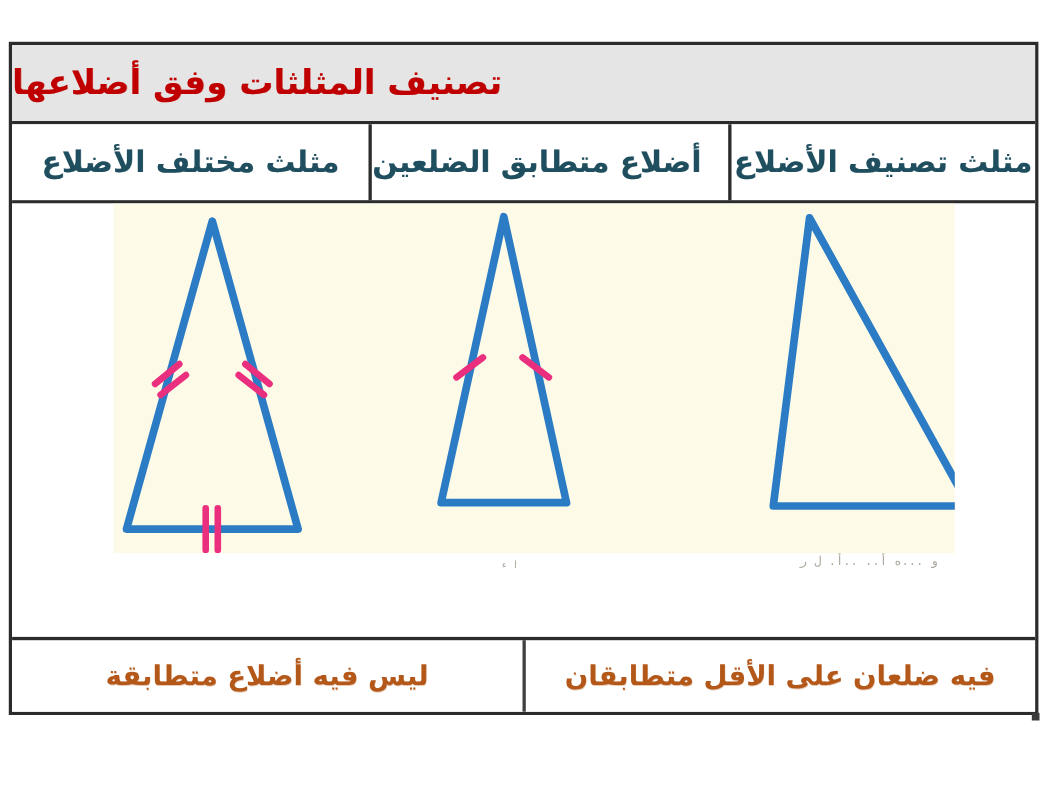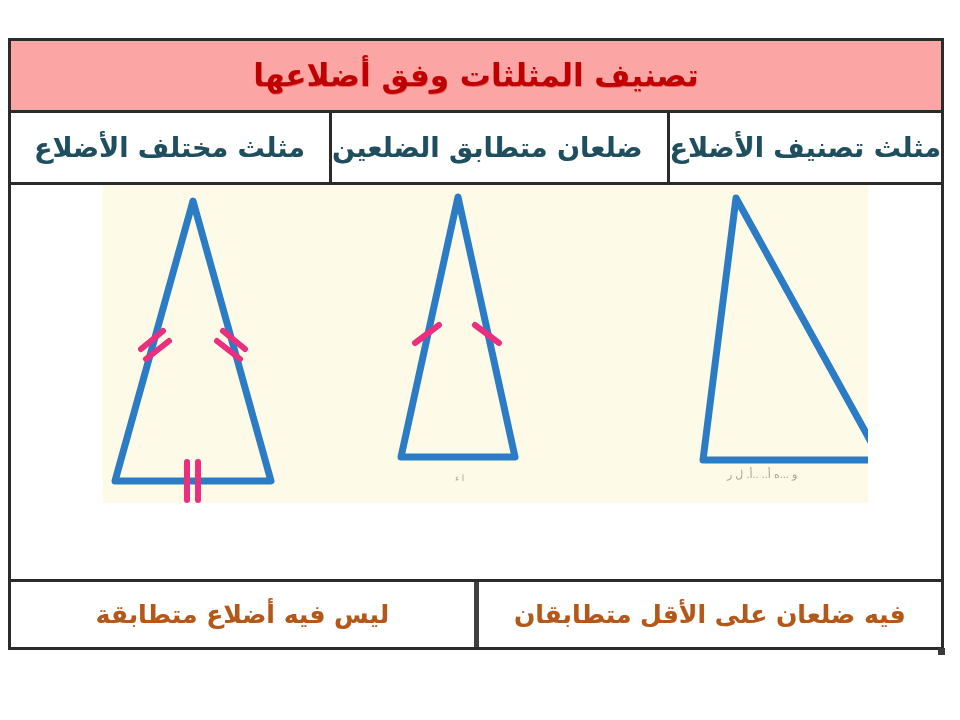--- a/index.html
+++ b/index.html
@@ -32,22 +32,22 @@
   .title-row {
     position: absolute;
     left: 0;
     top: 0;
     right: 0;
     height: 72px;
     border-bottom: 3px solid #2b2b2b;
     box-sizing: border-box;
     display: flex;
     align-items: center;
-    justify-content: center;
-    background: #fca5a5;
+    justify-content: flex-end;
+    background: #e5e5e5;
   }
   .title-text {
     font-size: 31px;
     font-weight: bold;
     color: #c00000;
     letter-spacing: 0px;
     line-height: 1.1;
     white-space: nowrap;
     text-shadow: 0.5px 0.5px 0 rgba(192,0,0,0.35);
   }
@@ -102,27 +102,28 @@
     height: 318px;
     background: #fdfbe8;
   }
   .scan-area svg {
     display: block;
     width: 100%;
     height: 100%;
   }
   .artifact-text {
     position: absolute;
-    font-family: Liberation Sans, sans-serif;
+    font-family: Liberation Mono, monospace;
     font-size: 11px;
     color: #8c8878;
     letter-spacing: 2px;
     opacity: 0.75;
     white-space: nowrap;
     filter: blur(0.4px);
+    margin-top: 36px;
   }
   .artifact-right { left: 624px; top: 283px; }
   .artifact-mid   { left: 352px; top: 288px; font-size: 9px; letter-spacing: 4px; }
 
   
   .caption-row {
     position: absolute;
     left: 0;
     top: 538px;
     right: 0;
@@ -131,21 +132,21 @@
     box-sizing: border-box;
     display: flex;
     background: #ffffff;
   }
   .caption-cell {
     flex: 1 1 0;
     display: flex;
     align-items: center;
     justify-content: center;
     box-sizing: border-box;
-    border-left: 5px solid #404040;
+    border-left: 3px solid #404040;
   }
   .caption-cell:last-child { border-left: none; }
   .caption-text {
     font-size: 25px;
     font-weight: bold;
     color: #b4581a;
     white-space: nowrap;
     line-height: 1.1;
     text-shadow: 0.4px 0.4px 0 rgba(180,88,26,0.30);
   }
@@ -167,21 +168,21 @@
 
   <div class="title-row">
     <div class="title-text">تصنيف المثلثات وفق أضلاعها</div>
   </div>
 
   <div class="header-row">
     <div class="header-cell">
       <span class="header-text">مثلث تصنيف الأضلاع</span>
     </div>
     <div class="header-cell">
-      <span class="header-text">ضلعان متطابق الضلعين</span>
+      <span class="header-text">أضلاع متطابق الضلعين</span>
     </div>
     <div class="header-cell">
       <span class="header-text">مثلث مختلف الأضلاع</span>
     </div>
   </div>
 
   <div class="figure-row">
 
     <div class="scan-area">
       <svg viewBox="0 0 765 318" preserveAspectRatio="none">

